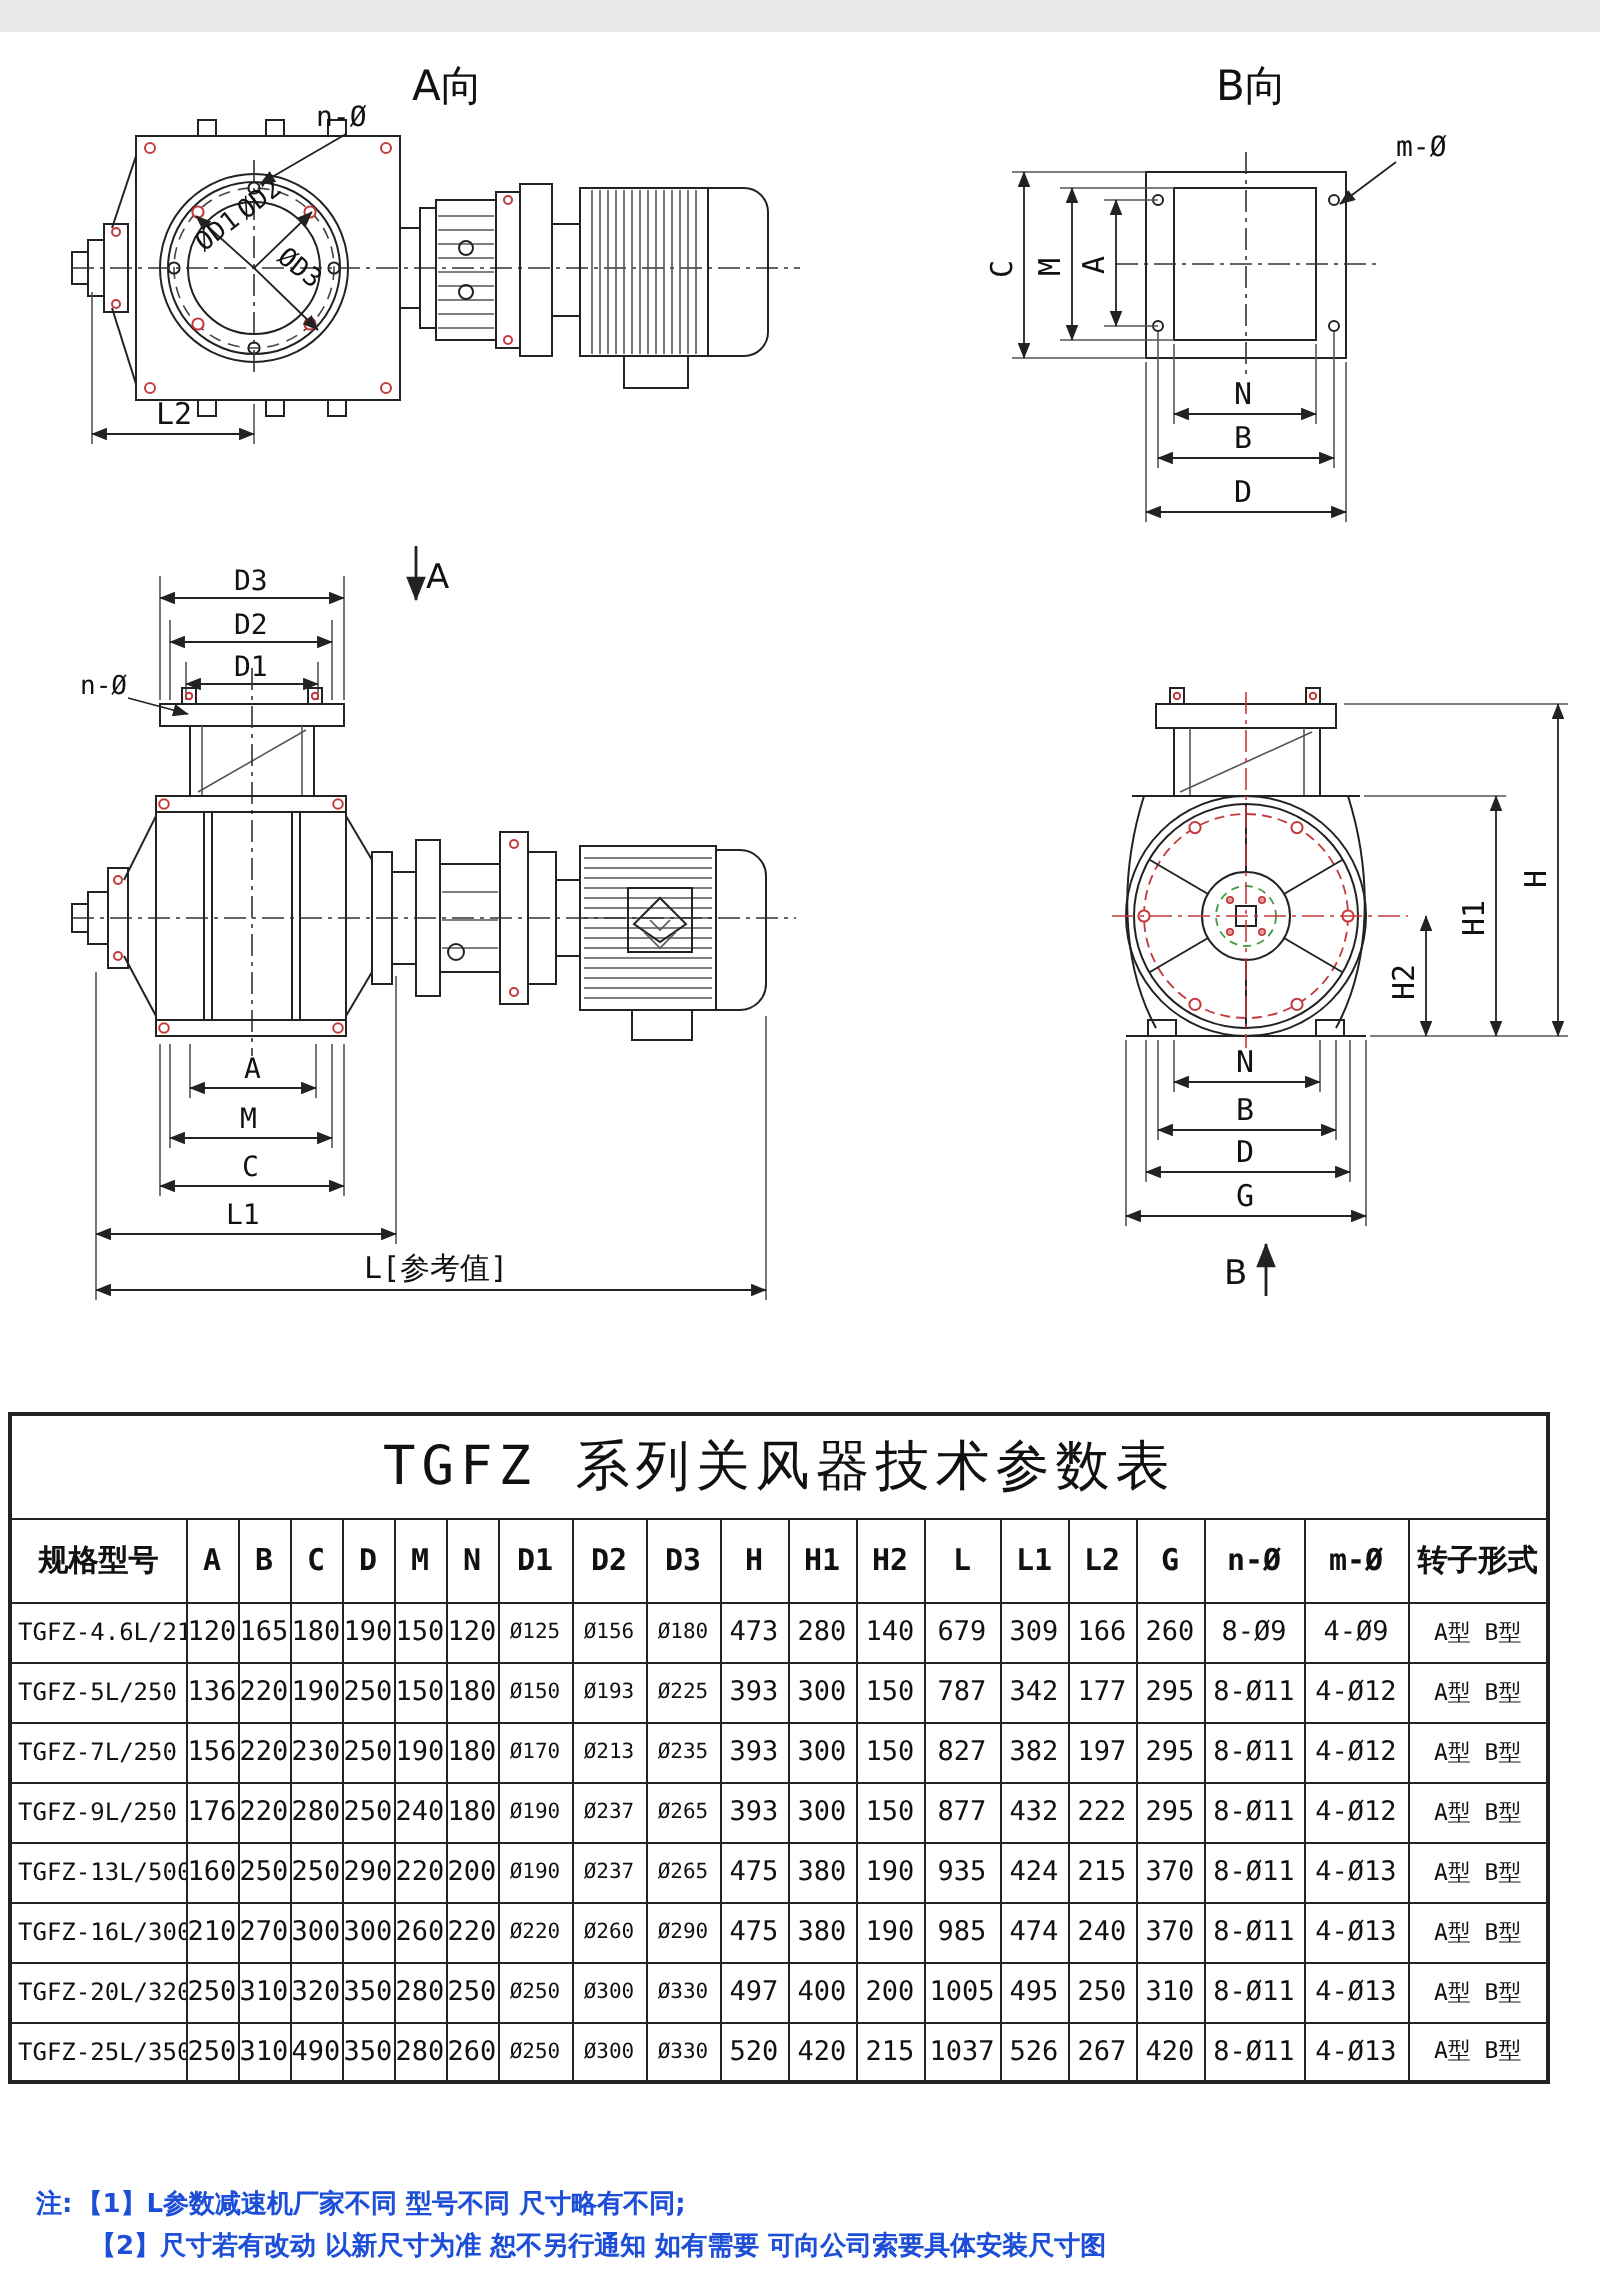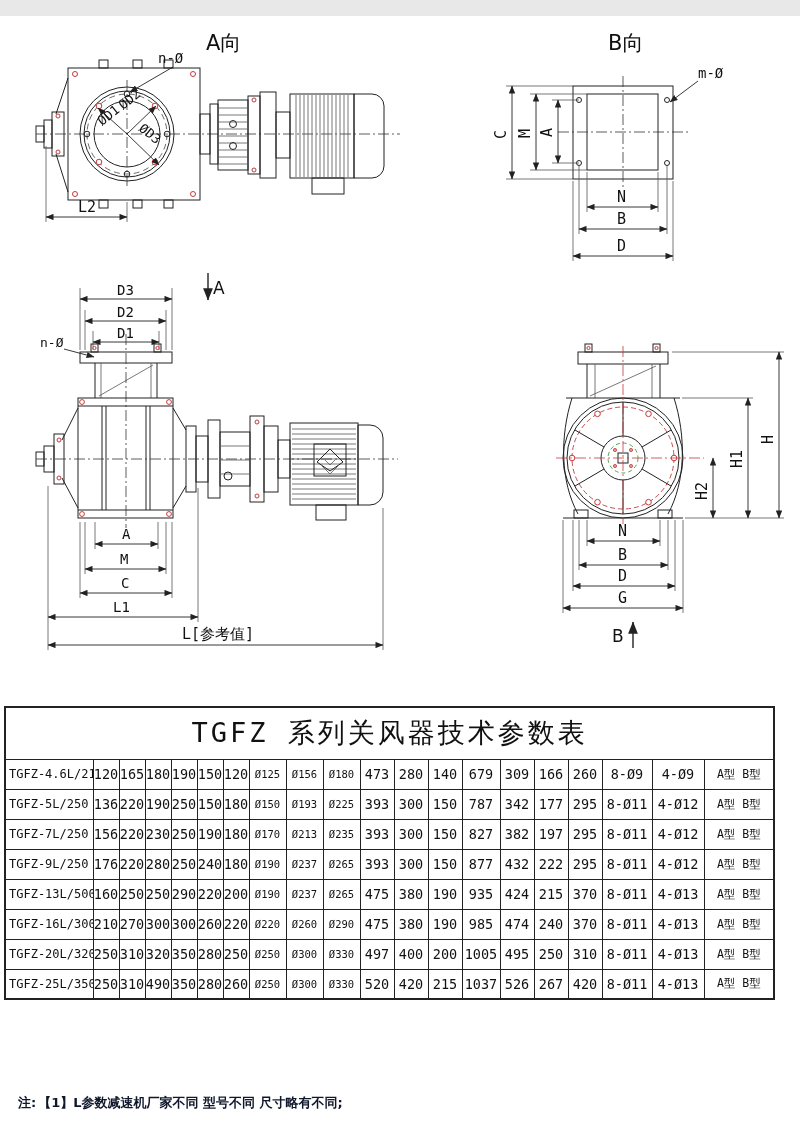--- a/index.html
+++ b/index.html
@@ -38,21 +38,21 @@
     height:52px; font-size:27px; font-weight:normal; letter-spacing:3px;
     font-family:"DejaVu Serif", serif;
   }
   tr.hdr th { height:42px; font-size:15px; font-weight:bold; }
   tbody td { height:30px; font-size:13.5px; }
   tbody td.model { text-align:left; padding-left:3px; font-size:12px; }
   tbody td.dia   { font-size:10.5px; }
   tbody td.rotor { font-size:11.5px;text-align:center; }
   .notes {
     position:absolute; left:18px; top:1076px; width:770px;
-    font-size:13px; font-weight:bold; line-height:1.65; color:#0f172a;
+    font-size:13px; font-weight:bold; line-height:1.65; color:#1d4ed8;
   }
   .notes .indent { padding-left:27px; }
   .notes .prefix { margin-right:2px; }
 </style>
 </head>
 <body>
 
 <div class="page">
 
 <svg class="drawings" width="800" height="676" viewBox="0 0 800 676">
@@ -412,20 +412,42 @@
         <col style="width:34px">
         <col style="width:34px">
     <col style="width:50px">
         <col style="width:52px">
         <col style="width:70px">
   </colgroup>
   <thead>
     <tr>
       <th class="tbl-title" colspan="20">TGFZ 系列关风器技术参数表</th>
     </tr>
+    <tr class="hdr" id="header-row">
+          <th>规格型号</th>
+          <th>A</th>
+          <th>B</th>
+          <th>C</th>
+          <th>D</th>
+          <th>M</th>
+          <th>N</th>
+          <th>D1</th>
+          <th>D2</th>
+          <th>D3</th>
+          <th>H</th>
+          <th>H1</th>
+          <th>H2</th>
+          <th>L</th>
+          <th>L1</th>
+          <th>L2</th>
+          <th>G</th>
+          <th>n-Ø</th>
+          <th>m-Ø</th>
+          <th>转子形式</th>
+        </tr>
   </thead>
   <tbody id="table-body">
         <tr>
           <td class="model">TGFZ-4.6L/210</td>
           <td>120</td>
           <td>165</td>
           <td>180</td>
           <td>190</td>
           <td>150</td>
           <td>120</td>
@@ -595,15 +617,16 @@
           <td>420</td>
           <td>8-Ø11</td>
           <td>4-Ø13</td>
           <td class="rotor">A型 B型</td>
         </tr>
       </tbody>
 </table>
 
 <div class="notes">
   <div class="note-line"><span class="prefix">注:</span><span>【1】L参数减速机厂家不同 型号不同 尺寸略有不同;</span></div>
+  <div class="note-line indent"><span>【2】尺寸若有改动 以新尺寸为准 恕不另行通知 如有需要 可向公司索要具体安装尺寸图</span></div>
 </div>
 
 </div>
 
 </body></html>

